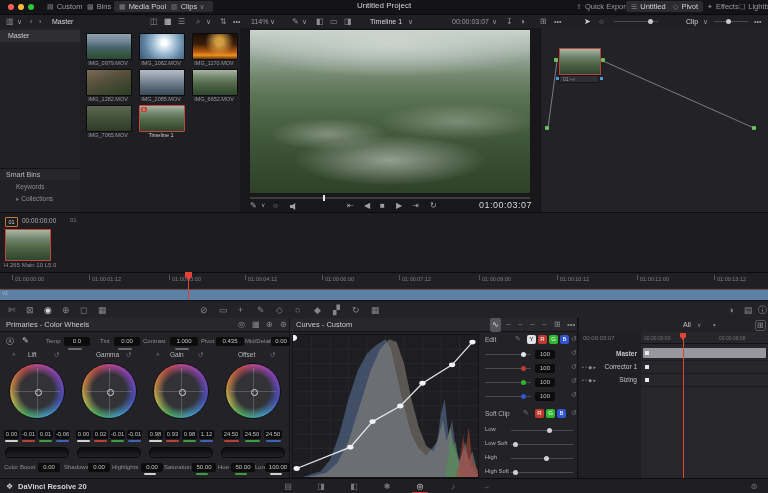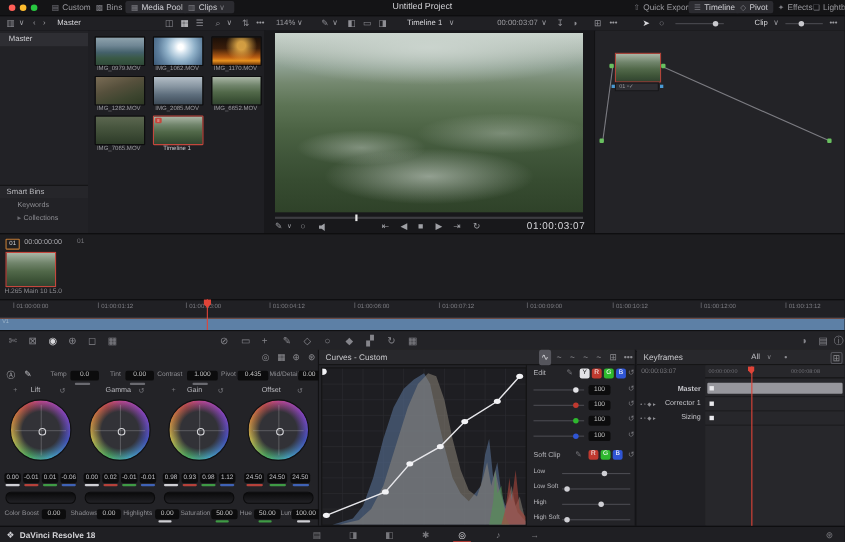--- a/index.html
+++ b/index.html
@@ -133,21 +133,21 @@
   <div class="topbar">
     <span class="light" style="left:8px;background:#ff5f57"></span>
     <span class="light" style="left:18px;background:#febc2e"></span>
     <span class="light" style="left:28px;background:#28c840"></span>
     <div class="title">Untitled Project</div>
     <div class="tbtn" style="left:42px"><span class="ic">▤</span><span>Custom</span></div>
     <div class="tbtn" style="left:82px"><span class="ic">▩</span><span>Bins</span></div>
     <div class="tbtn on" style="left:114px"><span class="ic">▦</span><span>Media Pool</span></div>
     <div class="tbtn on" style="left:166px"><span class="ic">▥</span><span>Clips</span> <span class="ic">∨</span></div>
     <div class="tbtn" style="left:571px"><span class="ic">⇧</span><span>Quick Export</span></div>
-    <div class="tbtn on" style="left:626px"><span class="ic">☰</span><span>Timeline</span></div>
+    <div class="tbtn on" style="left:626px"><span class="ic">☰</span><span>Untitled</span></div>
     <div class="tbtn on" style="left:668px"><span class="ic">◇</span><span>Pivot</span></div>
     <div class="tbtn" style="left:702px"><span class="ic">✦</span><span>Effects</span></div>
     <div class="tbtn" style="left:734px"><span class="ic">❏</span><span>Lightbox</span></div>
   </div>
 
   <div class="toolbar2">
     <span class="t2 icon" style="left:6px">▥</span>
     <span class="t2" style="left:17px">∨</span>
     <span class="t2 dim" style="left:30px">‹</span>
     <span class="t2 dim" style="left:39px">›</span>
@@ -302,20 +302,21 @@
     <span class="pt" style="left:314px">◆</span>
     <span class="pt" style="left:333px">▞</span>
     <span class="pt" style="left:352px">↻</span>
     <span class="pt" style="left:371px">▦</span>
     <span class="pt" style="left:728px">◑</span>
     <span class="pt" style="left:744px">▤</span>
     <span class="pt" style="left:758px">ⓘ</span>
   </div>
 
   <div class="panel" style="left:0;width:290px;border-right:1px solid #121214">
+    <div class="phead">Primaries - Color Wheels</div>
     <span class="phead-ic" style="left:238px">◎</span>
     <span class="phead-ic" style="left:252px">▦</span>
     <span class="phead-ic" style="left:266px">⊕</span>
     <span class="phead-ic" style="left:280px">⊛</span>
 
     <span class="abs" style="left:6px;top:18px;font-size:8px;color:#9a9a9f">Ⓐ</span>
     <span class="abs" style="left:22px;top:18px;font-size:8px;color:#c3c3c8">✎</span>
 
     <span class="param-lab" style="left:46px">Temp</span>
     <div class="chip" style="left:64px;top:19px;width:22px">0.0</div>
@@ -504,21 +505,20 @@
           <span class="edot sc-dot" style="background: rgb(207, 207, 212); left: calc(57% - 2px);"></span>
         </span>
       <span class="clab dim sc-lab" style="left:6px;top:136px;font-size:5.8px">High Soft</span>
       <span class="sc-row-track sc-row" style="left:32px;top:140px;width:62px">
           <span class="edot sc-dot" style="background: rgb(207, 207, 212); left: calc(7% - 2px);"></span>
         </span>
     </div>
   </div>
 
   <div class="panel" style="left:579px;width:189px">
-    <div class="phead">Keyframes</div>
     <span class="phead-ic" style="left:104px;font-size:7px;color:#c5c5ca">All</span>
     <span class="phead-ic" style="left:118px;font-size:6px">∨</span>
     <span class="phead-ic" style="left:134px">•</span>
     <span class="phead-ic" style="left:176px;border:1px solid #55555c;border-radius:2px;line-height:9px;top:2px;padding:0 1px">⊞</span>
 
     <div class="kf-left">
       <span class="kf-tc">00:00:03:07</span>
       <span class="kf-row-name" style="top:18px;font-weight:bold">Master</span>
       <span class="kf-icons" style="top:32px">•&nbsp;▫&nbsp;◆&nbsp;▸</span>
       <span class="kf-row-name" style="top:31px">Corrector 1</span>
@@ -536,21 +536,21 @@
       <div style="position:absolute;left:0;right:0;top:28px;height:1px;background:#1c1c1f"></div>
       <div style="position:absolute;left:0;right:0;top:41px;height:1px;background:#1c1c1f"></div>
       <div style="position:absolute;left:0;right:0;top:54px;height:1px;background:#1c1c1f"></div>
     </div>
     <span class="playhead-head" style="left:101px;top:15px;width:6px;height:7px"></span>
     <span class="playhead-line" style="left:104px;top:15px;height:145px"></span>
   </div>
 
   <div class="footer">
     <span class="f-logo">❖</span>
-    <span class="f-app">DaVinci Resolve 18</span>
+    <span class="f-app">DaVinci Resolve 20</span>
     <span class="fpage" style="left:278px">▤</span>
     <span class="fpage" style="left:311px">◨</span>
     <span class="fpage" style="left:344px">◧</span>
     <span class="fpage" style="left:377px">✱</span>
     <span class="fpage on" style="left:410px">◎</span>
     <span class="fpage" style="left:443px">♪</span>
     <span class="fpage" style="left:476px">→</span>
     <span class="fpage" style="left:744px">⊛</span>
   </div>
 

